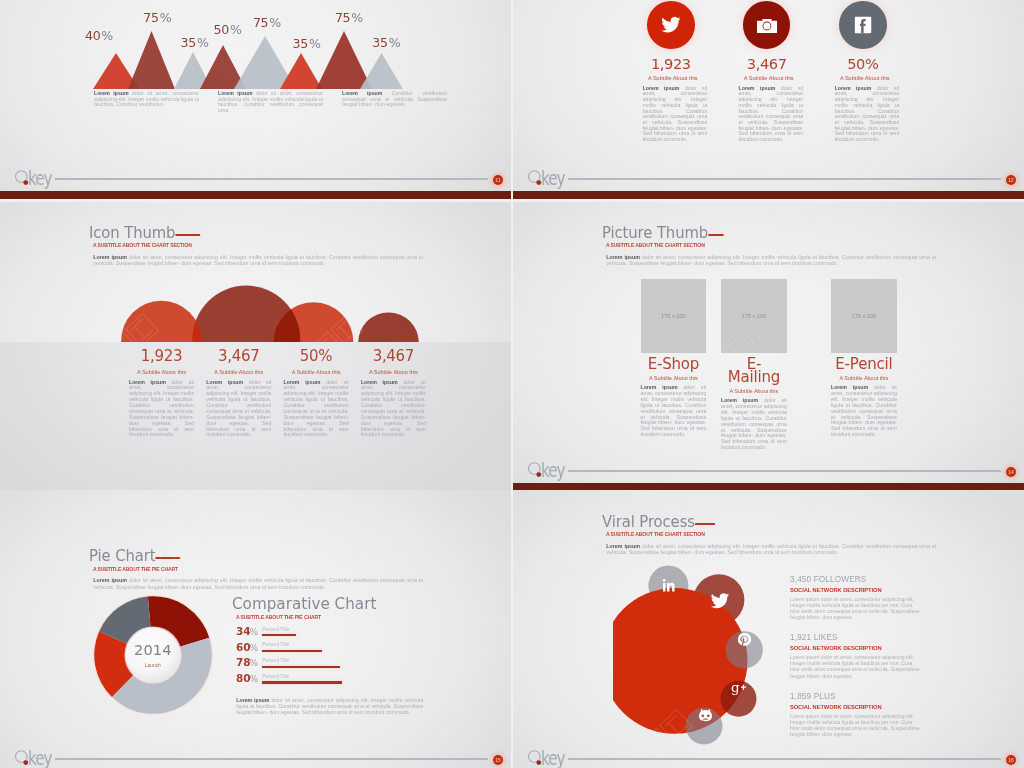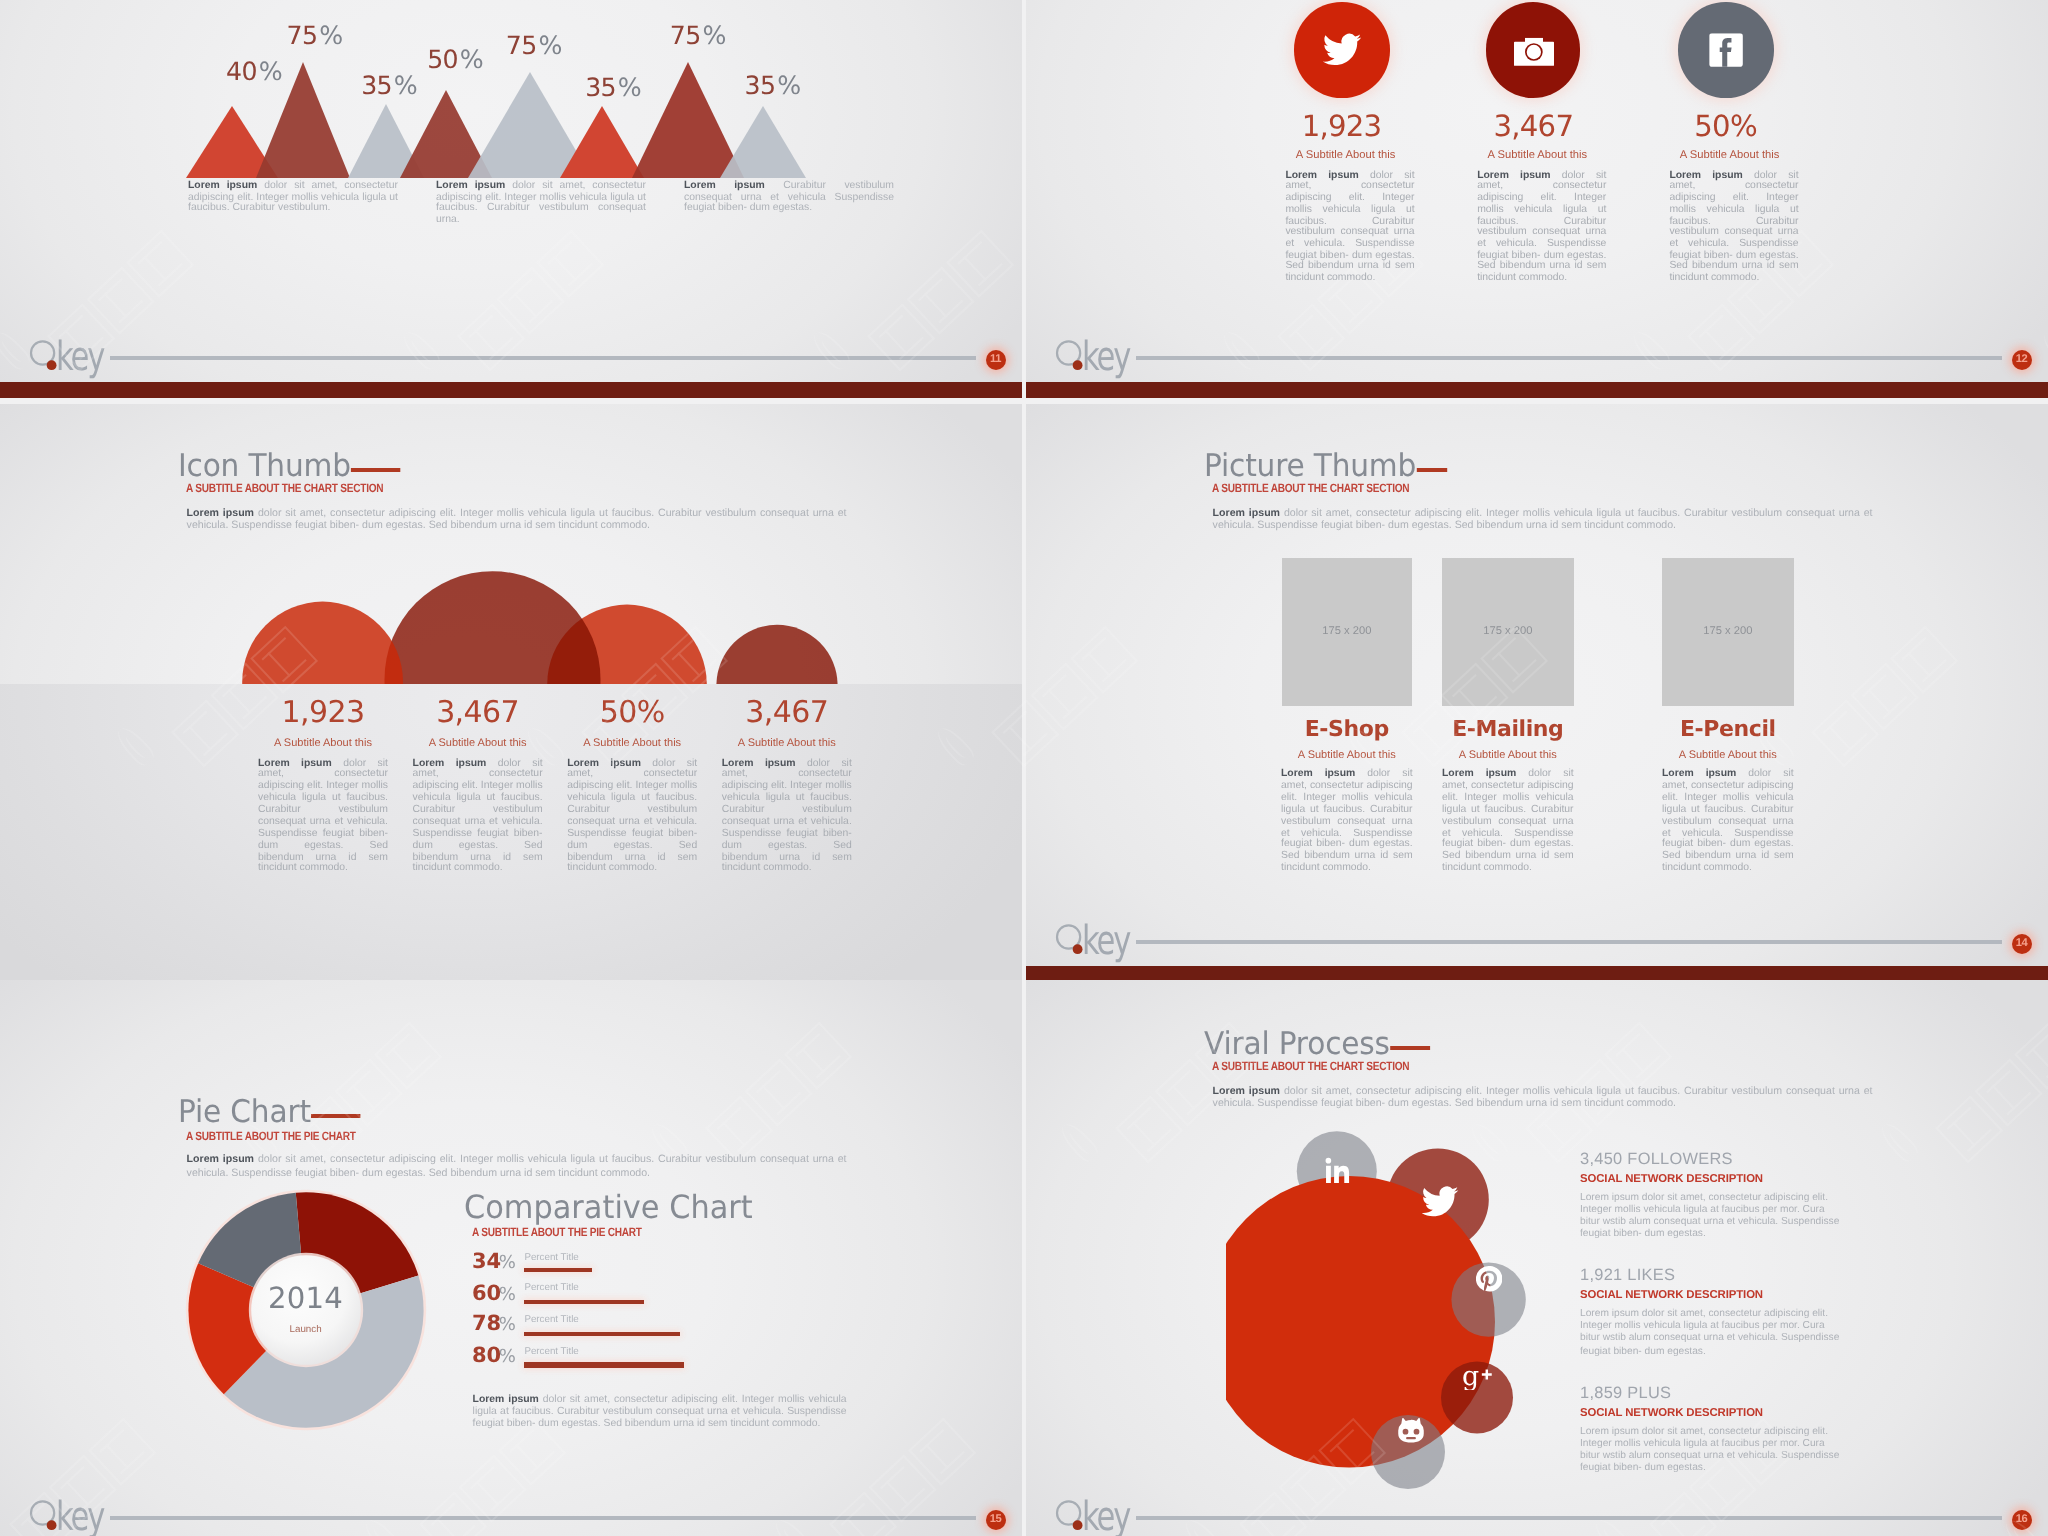--- a/index.html
+++ b/index.html
@@ -79,22 +79,22 @@
   .s3num{text-align:center;font-family:"DejaVu Sans",sans-serif;font-size:15px;
      color:#b0452f;letter-spacing:-0.3px;line-height:15px;}
   .s3sub{text-align:center;font-size:5.5px;color:#b5543f;margin-top:5px;line-height:6px;}
   .s3copy{font-size:5.2px;line-height:5.87px;color:#a9adb3;text-align:justify;margin-top:4.5px;}
   .s3copy b{color:#4f545b;font-weight:bold;}
 
   
   .s4col{position:absolute;top:77.4px;width:65.8px;}
   .s4box{width:65.8px;height:73.6px;background:#c9c9c9;color:#8f9297;
      font-size:5.6px;display:flex;align-items:center;justify-content:center;}
-  .s4title{text-align:center;font-family:"DejaVu Sans",sans-serif;font-size:11px;
-     color:#b0452f;margin-top:5px;line-height:13px;letter-spacing:-0.2px;font-weight:bold;}
+  .s4title{text-align:center;font-family:"DejaVu Sans",sans-serif;font-size:15px;
+     color:#b0452f;margin-top:5px;line-height:13px;letter-spacing:-0.2px;}
   .s4sub{text-align:center;font-size:5.5px;color:#b5543f;margin-top:4px;line-height:6px;}
   .s4copy{font-size:5.2px;line-height:5.9px;color:#a9adb3;text-align:justify;margin-top:4px;}
   .s4copy b{color:#4f545b;font-weight:bold;}
 
   
   .donut{position:absolute;left:87.8px;top:99.8px;}
   .donut-year{position:absolute;left:87.8px;top:152px;width:130px;text-align:center;
      font-family:"DejaVu Sans",sans-serif;font-size:14.6px;color:#7d828a;line-height:15px;
      letter-spacing:0.1px;}
   .donut-label{position:absolute;left:87.8px;top:172.6px;width:130px;text-align:center;
@@ -162,21 +162,21 @@
       <polygon points="93,179 116,143 139,179" fill="#d14532"></polygon>
       <polygon points="128,179 151.5,121 175,179" fill="#963a2f" opacity="0.93"></polygon>
       <polygon points="174,179 193,142 212,179" fill="#b9bfc8" opacity="0.92"></polygon>
       <polygon points="200,179 223,135 246,179" fill="#963a2f" opacity="0.93"></polygon>
       <polygon points="234,179 265,126 296,179" fill="#b9bfc8" opacity="0.92"></polygon>
       <polygon points="280,179 301,143 322,179" fill="#d14532"></polygon>
       <polygon points="316,179 344,121 372,179" fill="#9b3328" opacity="0.93"></polygon>
       <polygon points="360,179 381.5,143 403,179" fill="#b9bfc8" opacity="0.92"></polygon>
     </g>
   </svg>
-  <div class="pk" style="left:113px;top:118px"><span class="pk-n">40</span><span class="pk-u">%</span></div>
+  <div class="pk" style="left:85px;top:118px"><span class="pk-n">40</span><span class="pk-u">%</span></div>
   <div class="pk" style="left:143.3px;top:99.6px"><span class="pk-n">75</span><span class="pk-u">%</span></div>
   <div class="pk" style="left:180.6px;top:125px"><span class="pk-n">35</span><span class="pk-u">%</span></div>
   <div class="pk" style="left:213.6px;top:111.6px"><span class="pk-n">50</span><span class="pk-u">%</span></div>
   <div class="pk" style="left:252.9px;top:105px"><span class="pk-n">75</span><span class="pk-u">%</span></div>
   <div class="pk" style="left:292.6px;top:125.5px"><span class="pk-n">35</span><span class="pk-u">%</span></div>
   <div class="pk" style="left:334.9px;top:99.8px"><span class="pk-n">75</span><span class="pk-u">%</span></div>
   <div class="pk" style="left:372.3px;top:124.7px"><span class="pk-n">35</span><span class="pk-u">%</span></div>
 
   <div class="s1col" style="left:94px">
     <b>Lorem ipsum</b>

